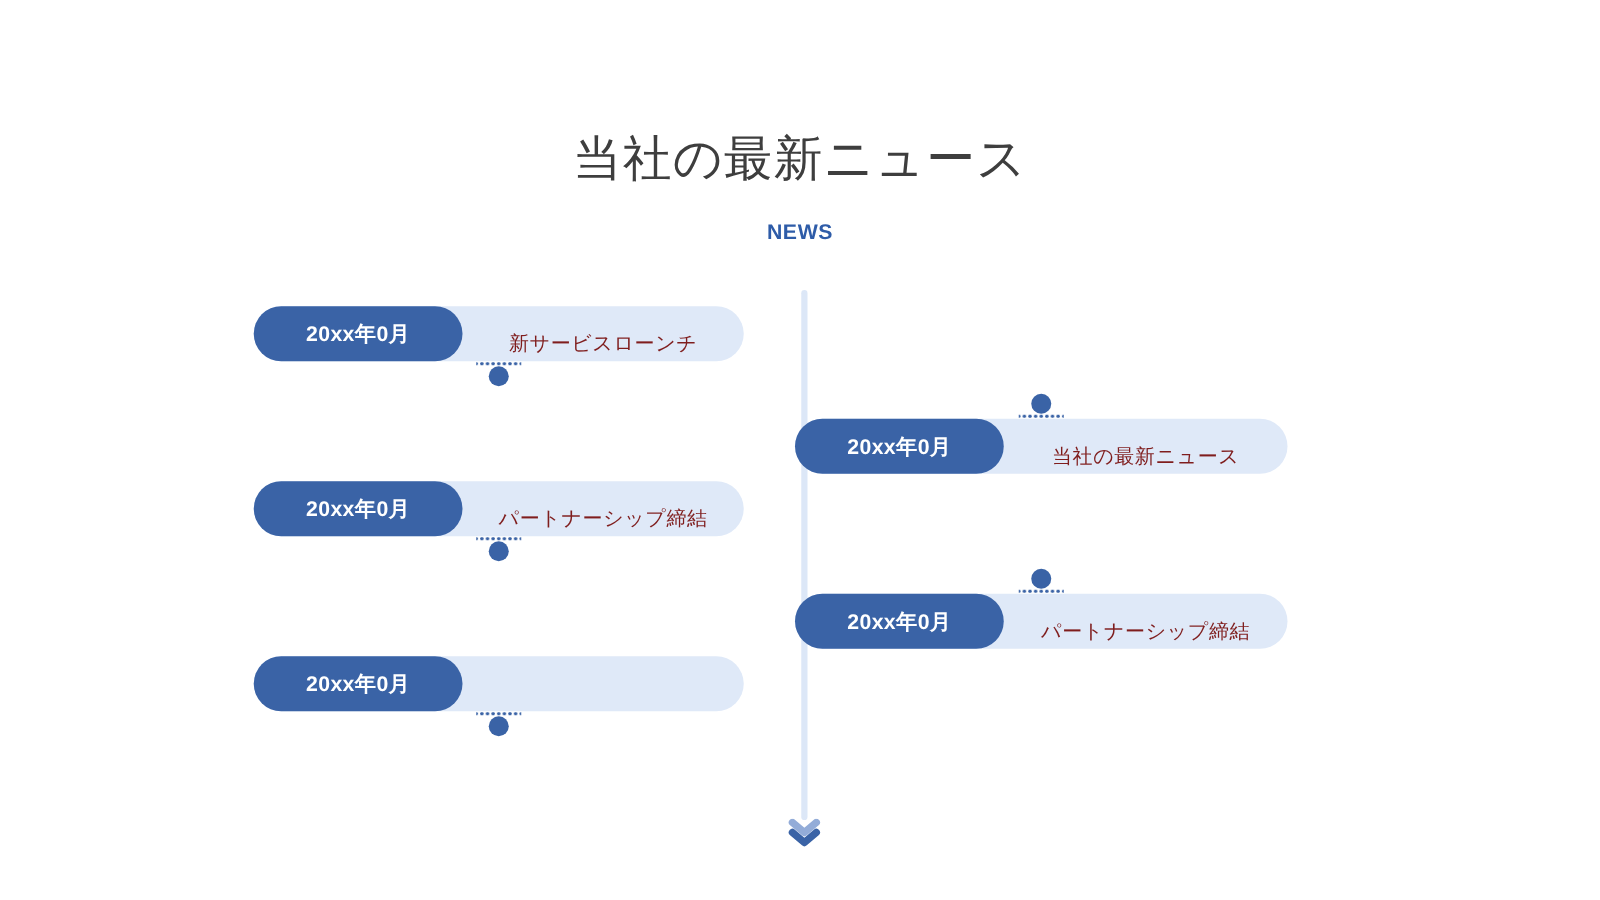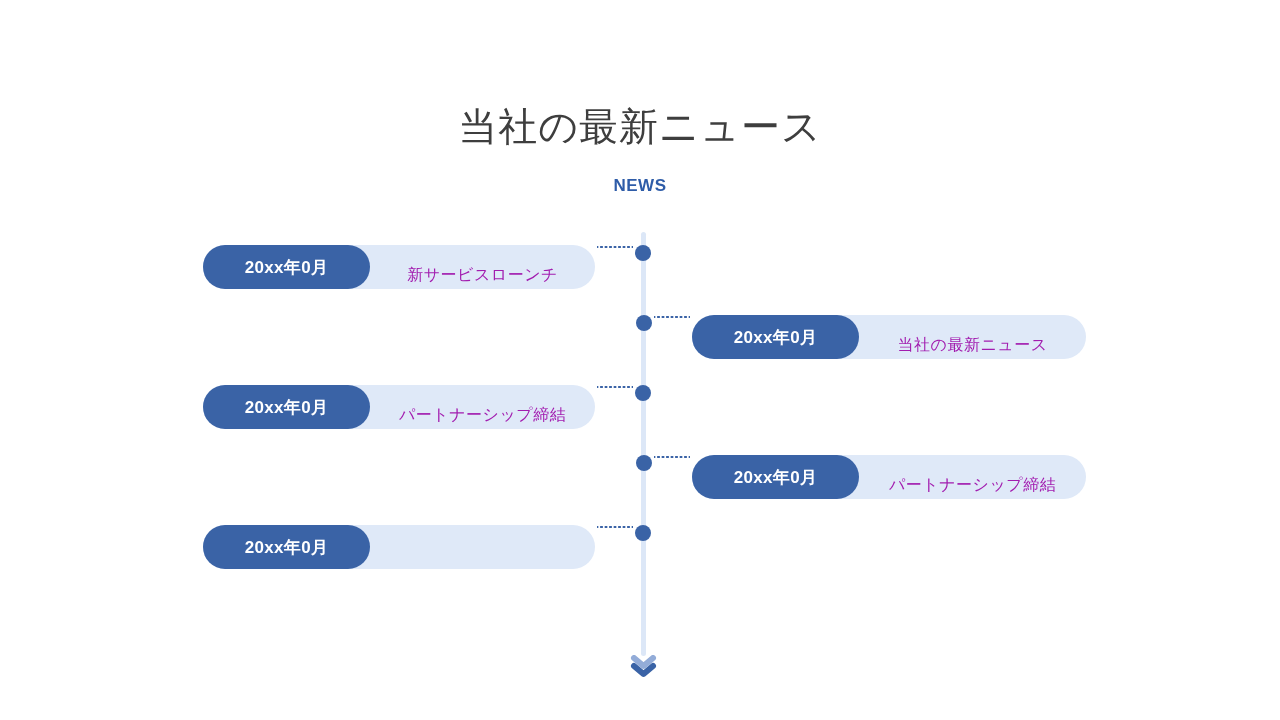--- a/index.html
+++ b/index.html
@@ -51,21 +51,22 @@
     position: absolute;
     left: 630px;
     top: 655px;
     width: 27px;
     height: 24px;
   }
   .item {
     position: absolute;
     height: 44px;
     display: flex;
-    align-items: flex-start;
+    align-items: center;
+    flex-direction: column;
   }
   .item.left  { left: 203px; }
   .item.right { left: 636px; }
   .item.pos1 { top: 245px; }
   .item.pos2 { top: 315px; }
   .item.pos3 { top: 385px; }
   .item.pos4 { top: 455px; }
   .item.pos5 { top: 525px; }
   .bubble {
     position: relative;
@@ -94,21 +95,21 @@
   }
   .label {
     position: absolute;
     left: 167px;
     right: 0;
     top: 0;
     height: 60px;
     display: flex;
     align-items: center;
     justify-content: center;
-    color: #a21caf;
+    color: #7f1d1d;
     font-size: 16px;
     letter-spacing: 0.5px;
   }
   .connector {
     width: 36px;
     height: 4px;
     margin: 0 2px;
     flex: 0 0 auto;
     background-image: radial-gradient(circle, #3A63A6 1.2px, transparent 1.5px);
     background-size: 4.5px 4px;

